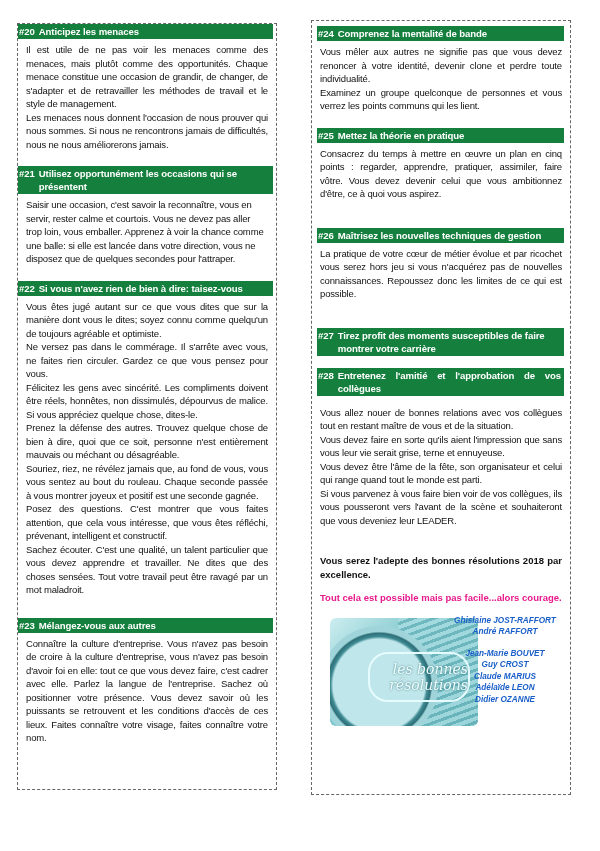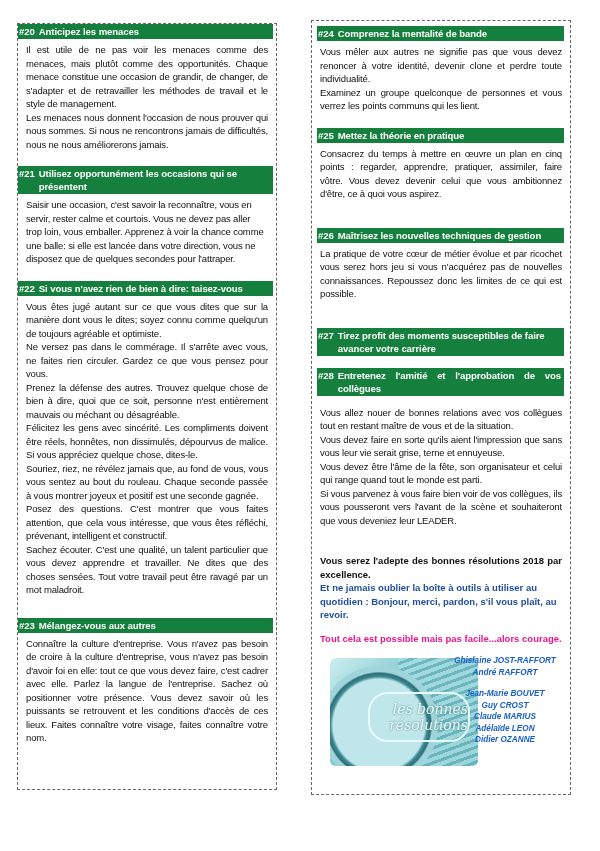--- a/index.html
+++ b/index.html
@@ -59,22 +59,22 @@
     <p>Saisir une occasion, c'est savoir la reconnaître, vous en servir, rester calme et courtois. Vous ne devez pas aller trop loin, vous emballer. Apprenez à voir la chance comme une balle: si elle est lancée dans votre direction, vous ne disposez que de quelques secondes pour l'attraper.</p>
   </div>
 
   <div class="hdr green">
     <span class="num">#22</span>
     <span class="ttl">Si vous n'avez rien de bien à dire: taisez-vous</span>
   </div>
   <div class="body">
     <p>Vous êtes jugé autant sur ce que vous dites que sur la manière dont vous le dites; soyez connu comme quelqu'un de toujours agréable et optimiste.</p>
     <p>Ne versez pas dans le commérage. Il s'arrête avec vous, ne faites rien circuler. Gardez ce que vous pensez pour vous.</p>
+    <p>Félicitez les gens avec sincérité. Les compliments doivent être réels, honnêtes, non dissimulés, dépourvus de malice. Si vous appréciez quelque chose, dites-le.</p>
     <p>Prenez la défense des autres. Trouvez quelque chose de bien à dire, quoi que ce soit, personne n'est entièrement mauvais ou méchant ou désagréable.</p>
-    <p>Félicitez les gens avec sincérité. Les compliments doivent être réels, honnêtes, non dissimulés, dépourvus de malice. Si vous appréciez quelque chose, dites-le.</p>
     <p>Souriez, riez, ne révélez jamais que, au fond de vous, vous vous sentez au bout du rouleau. Chaque seconde passée à vous montrer joyeux et positif est une seconde gagnée.</p>
     <p>Posez des questions. C'est montrer que vous faites attention, que cela vous intéresse, que vous êtes  réfléchi, prévenant, intelligent et constructif.</p>
     <p>Sachez écouter. C'est une qualité, un talent particulier que vous devez apprendre et travailler. Ne dites que des choses sensées. Tout votre travail peut être ravagé par un mot maladroit.</p>
   </div>
   <div class="gap"></div>
 
   <div class="hdr green">
     <span class="num">#23</span>
     <span class="ttl">Mélangez-vous aux autres</span>
   </div>
@@ -107,39 +107,38 @@
     <span class="num">#26</span>
     <span class="ttl">Maîtrisez les nouvelles techniques de gestion</span>
   </div>
   <div class="body">
     <p>La pratique de votre cœur de métier évolue et par ricochet vous serez hors jeu si vous n'acquérez pas de nouvelles connaissances. Repoussez donc les limites de ce qui est possible.</p>
   </div>
   <div class="gap" style="height:12px"></div>
 
   <div class="hdr purple">
     <span class="num">#27</span>
-    <span class="ttl">Tirez profit des moments susceptibles de faire avancer votre carrière</span>
+    <span class="ttl">Tirez profit des moments susceptibles de faire montrer votre carrière</span>
   </div>
   <div class="gap" style="height:12px"></div>
 
   <div class="hdr purple">
     <span class="num">#28</span>
     <span class="ttl" style="text-align:justify">Entretenez l'amitié et l'approbation de vos collègues</span>
   </div>
   <div class="body" style="padding-top:10px">
     <p>Vous allez nouer de bonnes relations avec vos collègues tout en restant maître de vous et de la situation.</p>
     <p>Vous devez faire en sorte qu'ils aient l'impression que sans vous leur vie serait grise, terne et ennuyeuse.</p>
     <p>Vous devez être l'âme de la fête, son organisateur et celui qui range quand tout le monde est parti.</p>
     <p>Si vous parvenez à vous faire bien voir de vos collègues, ils vous pousseront vers l'avant de la scène et souhaiteront que vous deveniez leur LEADER.</p>
   </div>
   <div class="gap" style="height:12px"></div>
 
   <div class="closing">
     <div class="black">Vous serez l'adepte des bonnes résolutions 2018 par excellence.</div>
-    <div class="blue">Et ne jamais oublier la boîte à outils à utiliser au quotidien : Bonjour, merci, pardon, s'il vous plaît, au revoir.</div>
     <div class="pink">Tout cela est possible mais pas facile...alors courage.</div>
   </div>
 
   <div class="footer-area">
     <div class="photo">
       <div class="stripes"></div>
       <div class="clock"></div>
       <div class="badge">
         <span>les bonnes</span>
         <span>résolutions</span>

